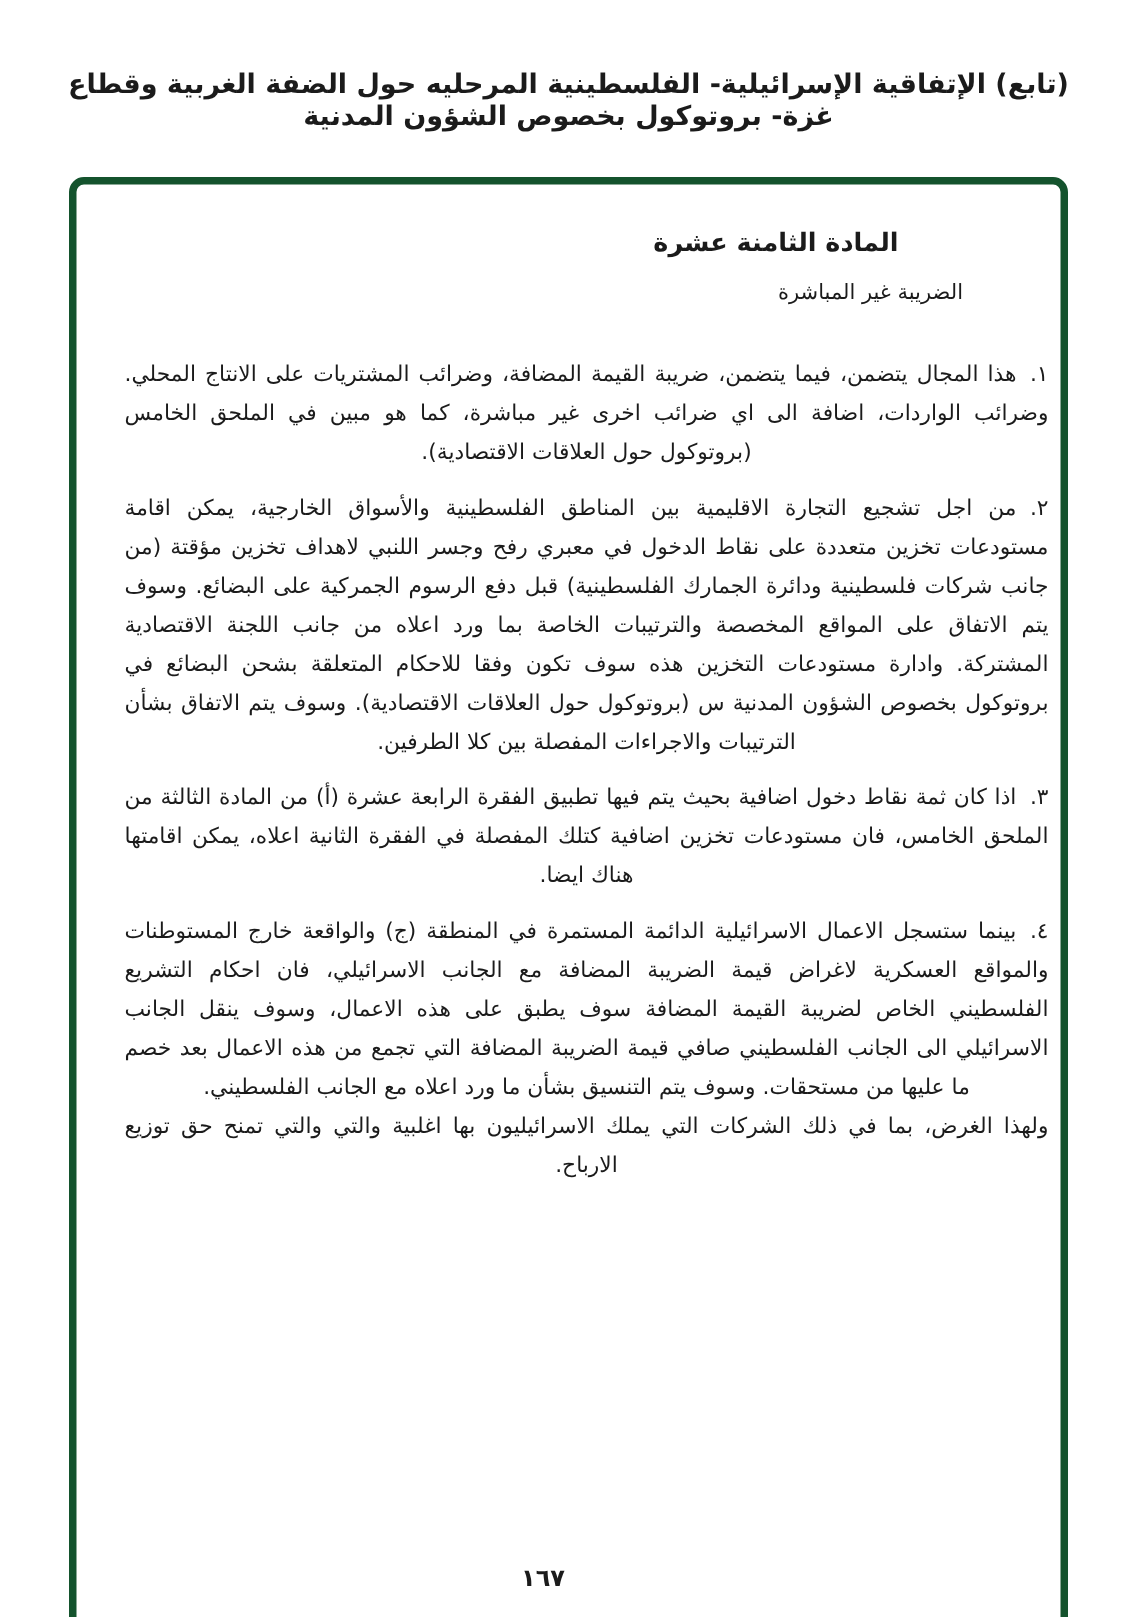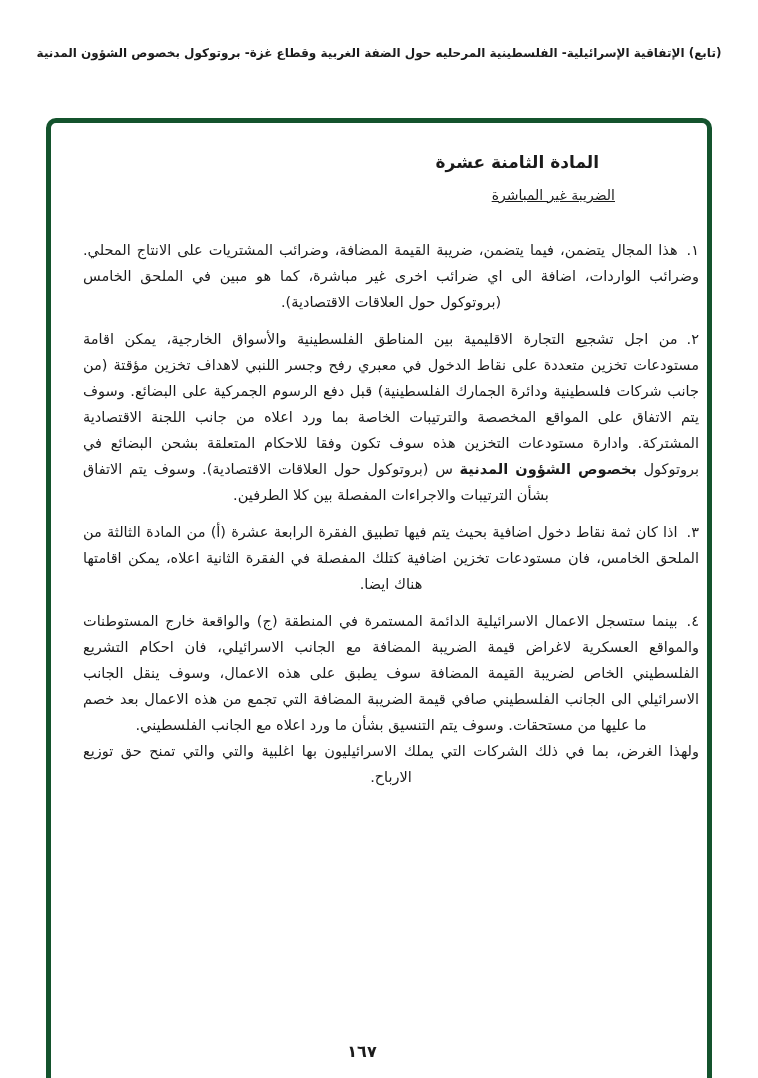--- a/index.html
+++ b/index.html
@@ -6,21 +6,21 @@
   .page {
     position:relative;
     width:758px; height:1078px;
     background:#ffffff;
     font-family:"DejaVu Sans", sans-serif;
     direction:rtl;
     color:#1b1b1b;
     overflow:hidden;
   }
   .doc-header { position:absolute; top:46px; left:0; right:0; text-align:center; }
-  .doc-header .h1 { font-weight:bold; font-size:12px; letter-spacing:0; padding:0 30px; }
+  .doc-header .h1 { font-weight:bold; font-size:18px; letter-spacing:0; padding:0 30px; }
   .doc-header .h2 { font-weight:bold; font-size:10.5px; margin-top:8px; color:#222; }
 
   .green-box {
     position:absolute; top:118px; left:46px;
     width:666px; height:1028px;
     border:5px solid #14532d;
     border-radius:10px;
     box-sizing:border-box;
     background:#ffffff;
   }
@@ -32,35 +32,34 @@
     background:#17ab2c;
   }
 
   .article-title {
     padding:29px 108px 0 0;
     text-align:right;
     font-weight:bold;
     font-size:17px;
   }
   .article-subtitle {
-    padding:15px 92px 0 0;
+    padding:15px 65px 0 0;
     text-align:right;
     font-size:14px;
-    text-decoration:underline;
   }
 
   .paras {
     padding:34px 8px 0 32px;
     font-size:14.5px;
     line-height:26px;
     text-align:justify;
   }
   .para { margin-bottom:11px; text-align-last:center; }
   .para .num { margin-left:9px; }
-  .para b { font-weight:bold; }
+  .para b { font-weight:normal; }
   .para-cont { text-align:justify; text-align-last:center; }
 
   .page-number {
     position:absolute; top:1042px; left:312px;
     width:100px; text-align:center;
     font-size:16px; font-weight:bold;
   }
 </style>
 </head>
 <body>

